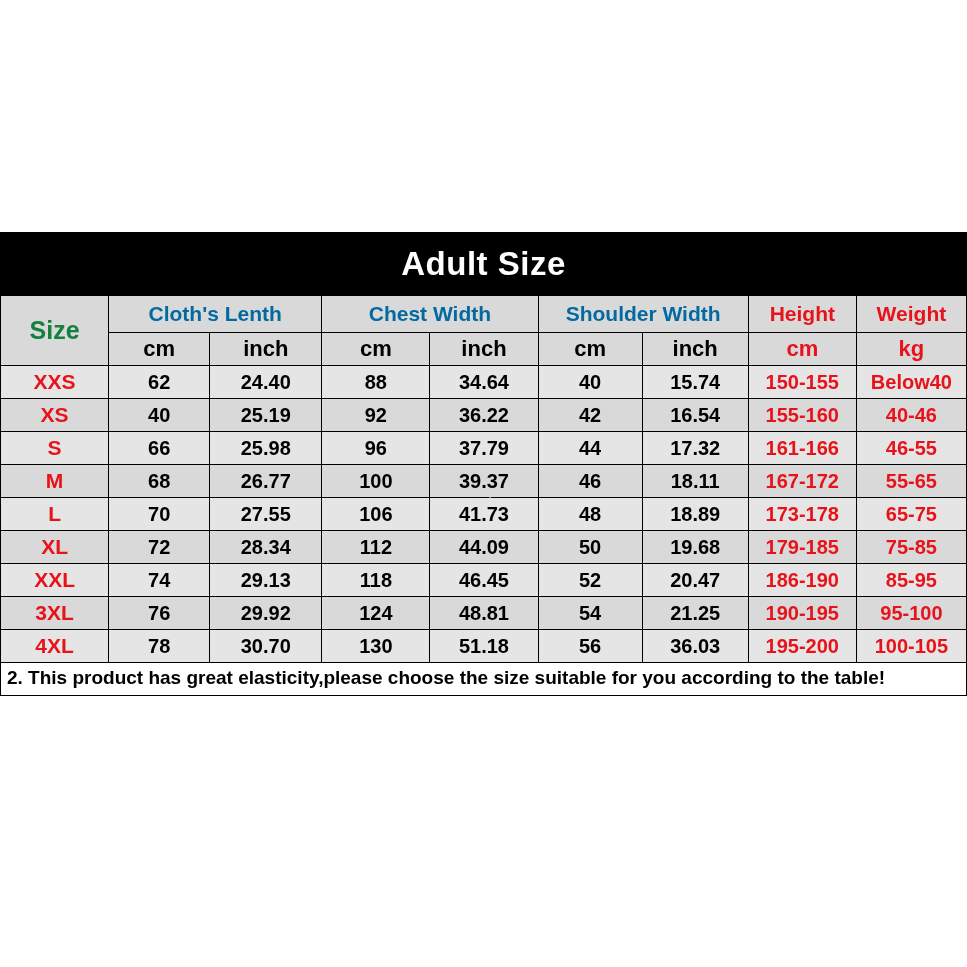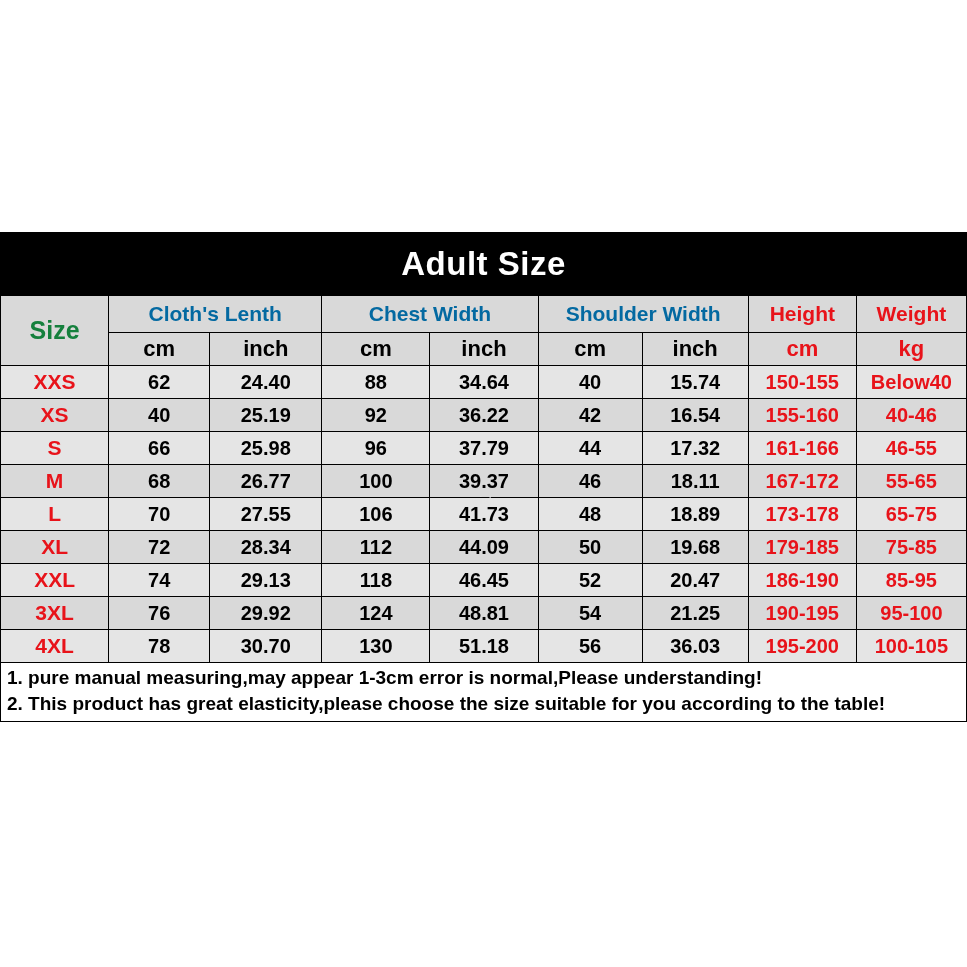--- a/index.html
+++ b/index.html
@@ -266,21 +266,20 @@
         <td class="cell">56</td>
         <td class="cell">36.03</td>
         <td class="cell red">195-200</td>
         <td class="cell red">100-105</td>
       </tr>
 
     </tbody>
       </table>
 
     <div class="notes">
-      <div class="note-line">1. pure manual measuring,may appear 1-3cm error is normal,Please understanding!</div>
       <div class="note-line">2. This product has great elasticity,please choose the size suitable for you according to the table!</div>
     </div>
 
   </div>
 
   <div class="watermark">wish</div>
 
 </div>
 
 </body></html>

